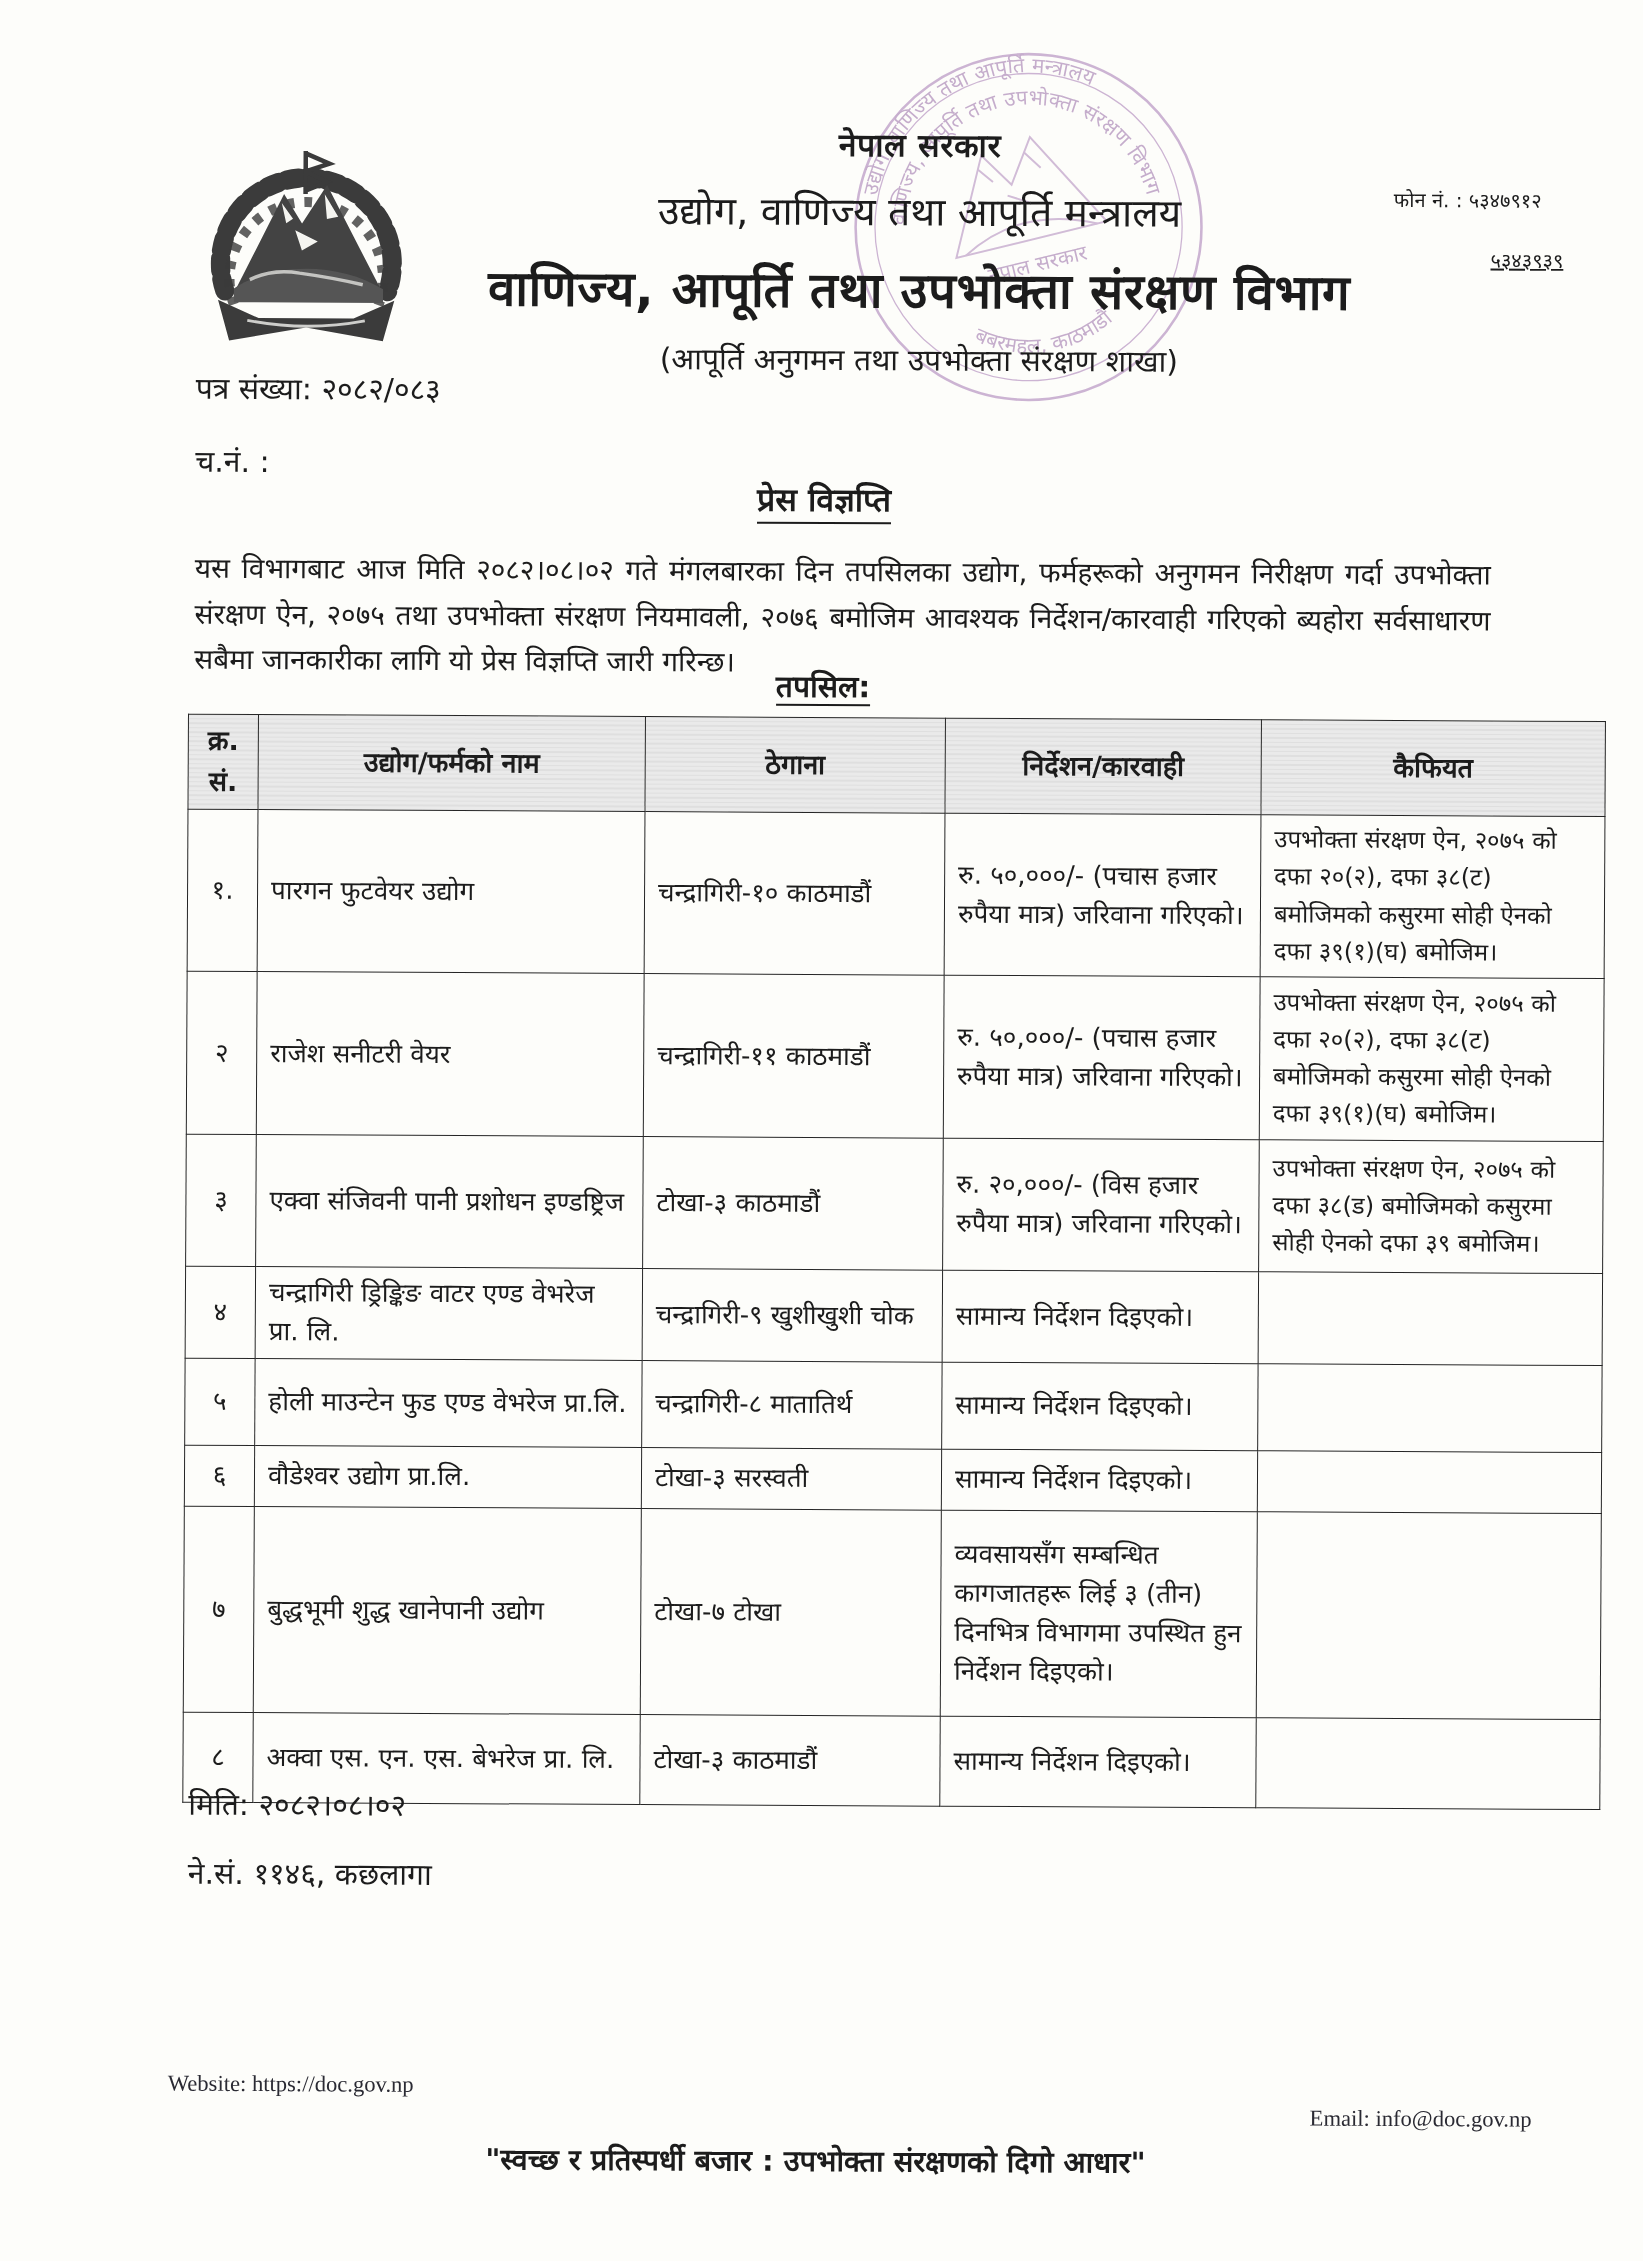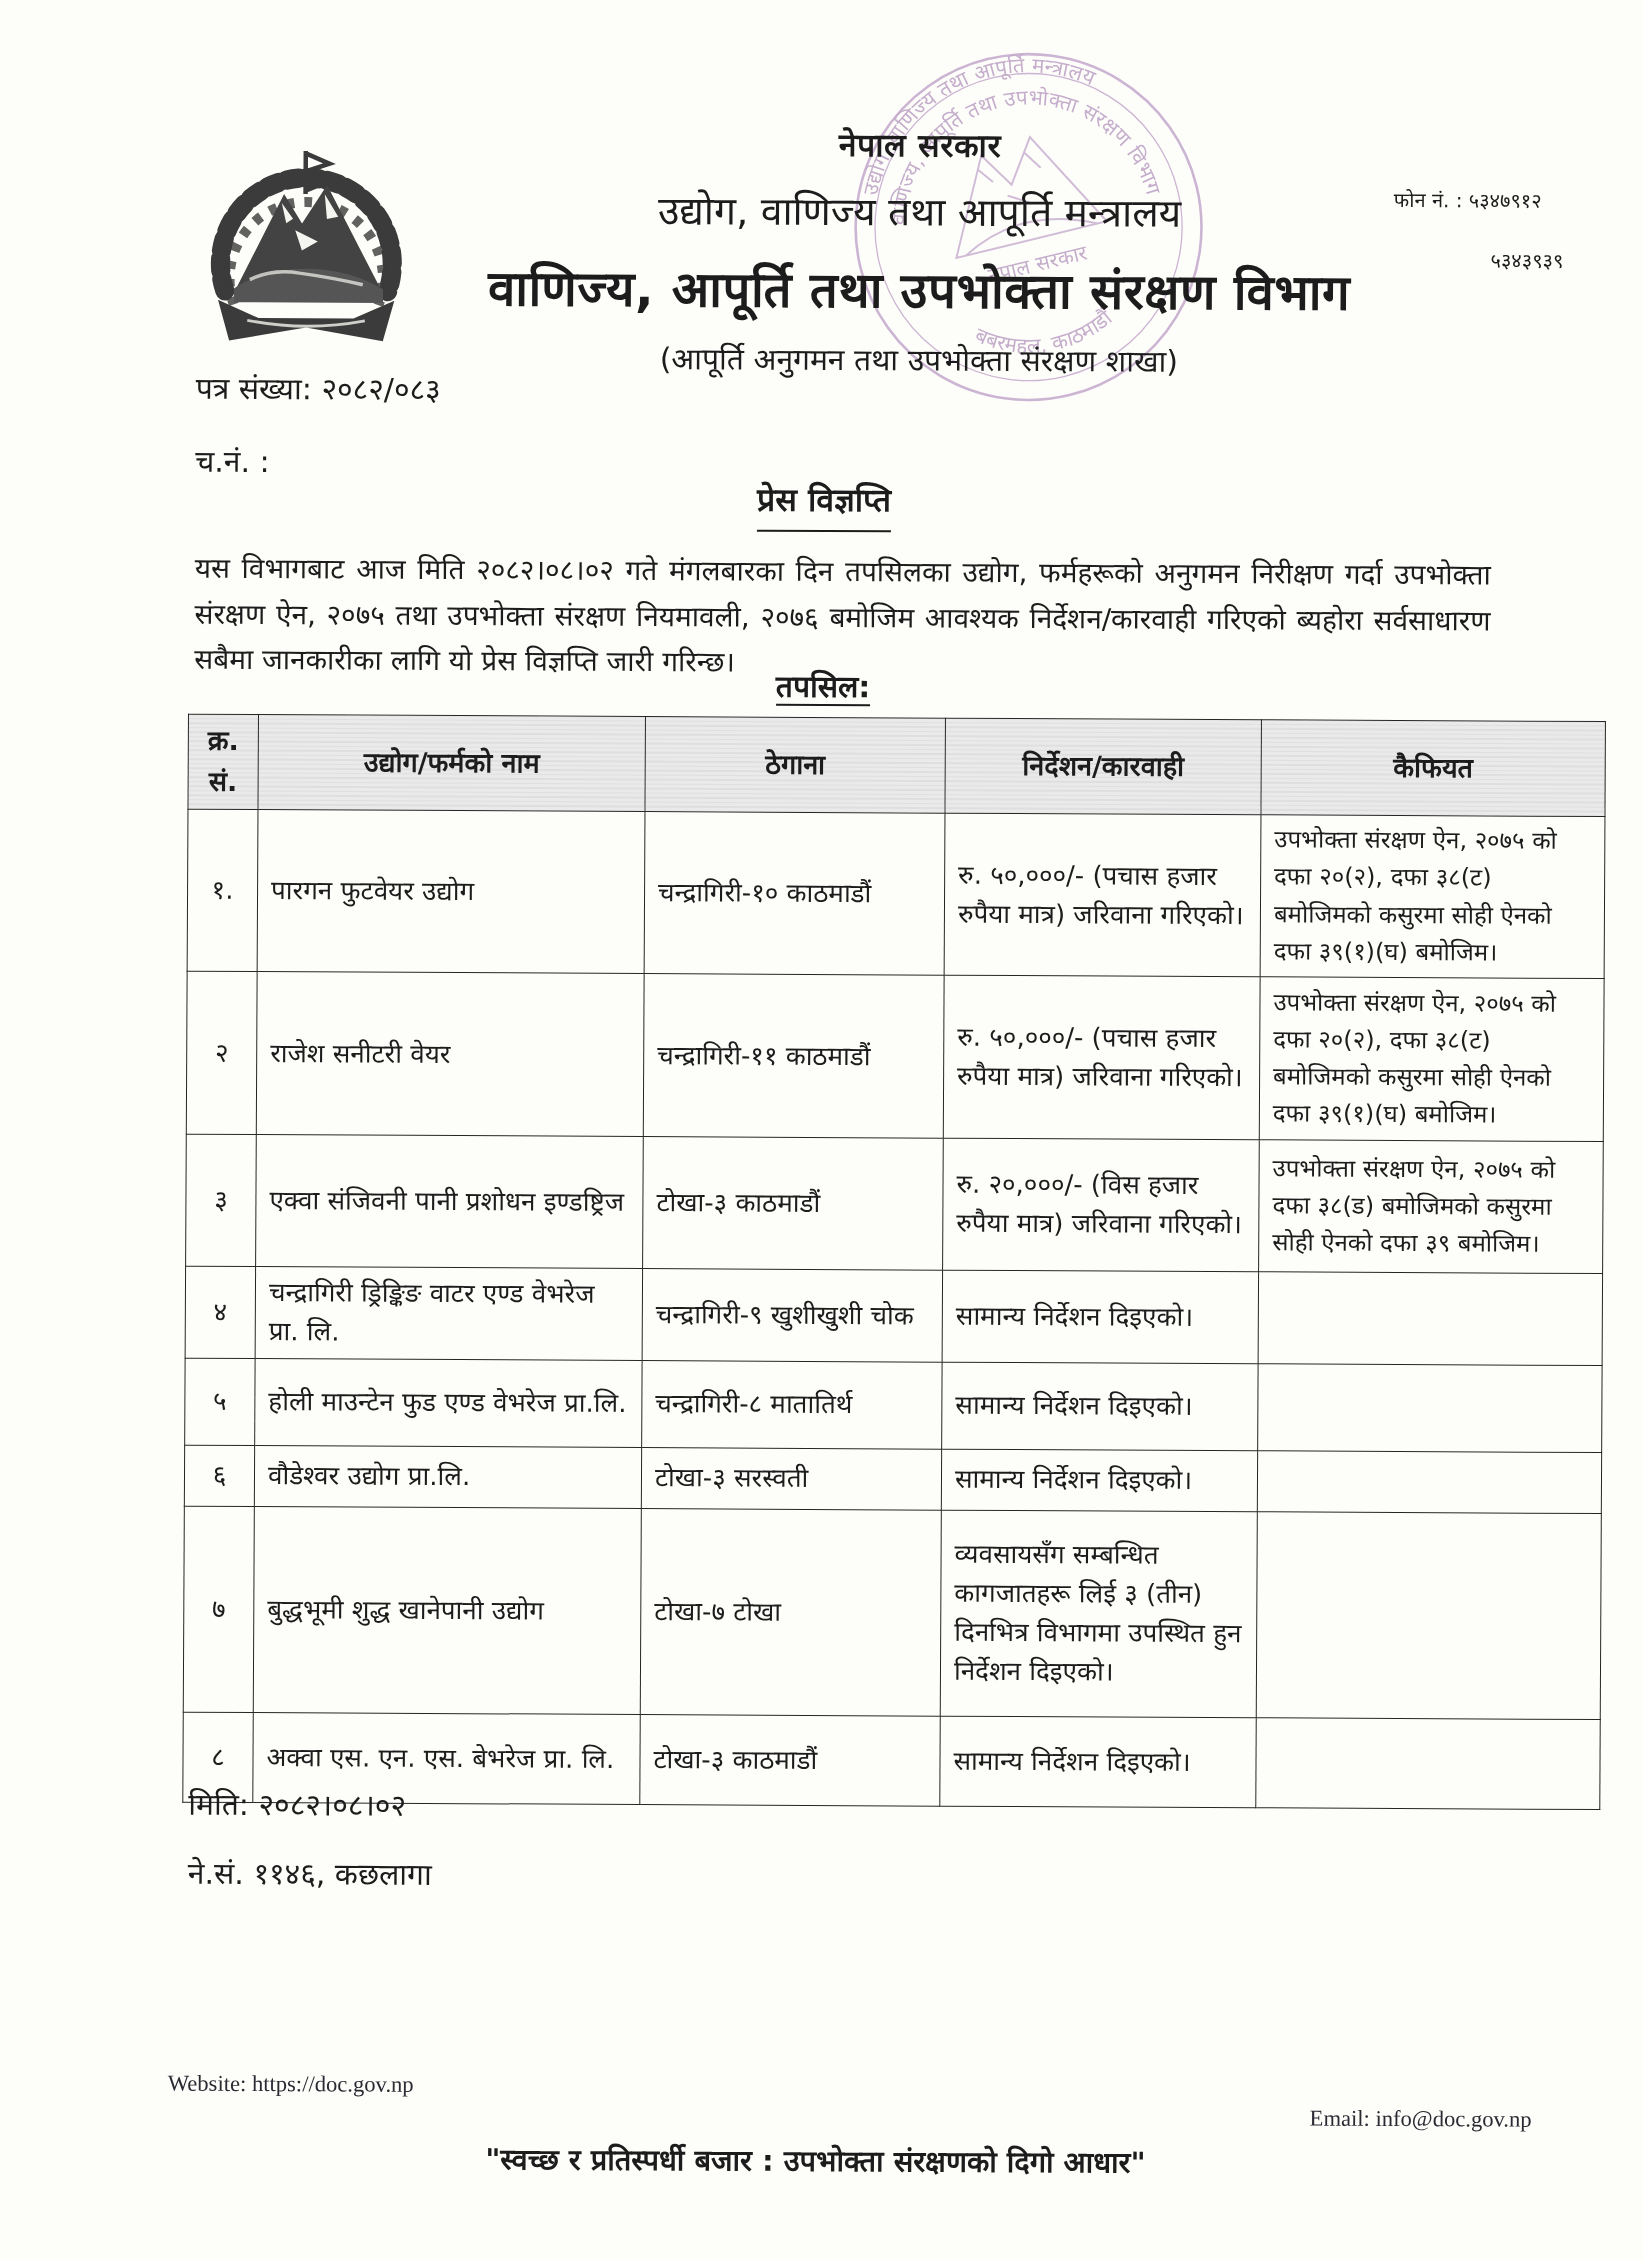--- a/index.html
+++ b/index.html
@@ -23,30 +23,30 @@
     position:absolute;left:825px;top:26px;width:400px;height:400px;
     opacity:.5;transform:rotate(-14deg);
     mix-blend-mode:multiply;
   }
   .hdr{position:absolute;left:413px;top:122px;width:1006px;text-align:center;}
   .hdr-govt{font-size:32px;font-weight:bold;letter-spacing:0.6px;}
   .hdr-ministry{font-size:39px;margin-top:18px;}
   .hdr-dept{font-size:49px;font-weight:bold;margin-top:19.3px;letter-spacing:0.6px;}
   .hdr-section{font-size:30px;margin-top:17px;}
   .phones{position:absolute;right:84px;top:184px;text-align:left;font-size:20px;line-height:1.3;}
-  .phone2{margin-top:34px;padding-left:97px;}
+  .phone2{margin-top:34px;padding-left:97px;text-decoration:underline;}
   .meta-left{position:absolute;left:193px;top:377px;font-size:30px;line-height:1.0;}
   .meta-chno{margin-top:43px;}
   .meta-right{position:absolute;right:158px;top:382px;font-size:30px;text-align:center;line-height:1.0;}
   .meta-right .addr2{margin-top:40px;}
   .press-title{
     position:absolute;left:0;top:477px;width:1644px;text-align:center;
     font-size:32px;font-weight:bold;
   }
-  .press-title span{border-bottom:2.6px solid #1c1c1c;padding-bottom:11px;margin-top:44px;}
+  .press-title span{border-bottom:2.6px solid #1c1c1c;padding-bottom:3px;margin-top:44px;}
   .body-par{
     position:absolute;left:193px;top:521px;width:1296px;
     font-size:28px;line-height:1.63;text-align:justify;
   }
   .tapasil{
     position:absolute;left:0;top:665px;width:1644px;text-align:center;
     font-size:30px;font-weight:bold;
   }
   .tapasil span{border-bottom:2.6px solid #1c1c1c;padding-bottom:0;}
   

